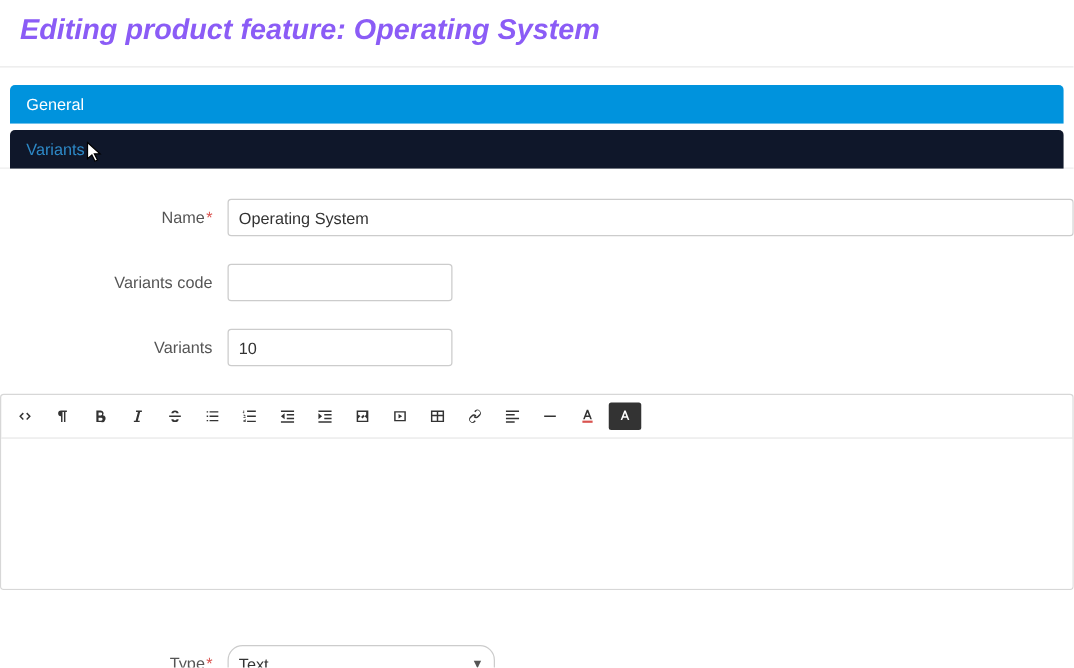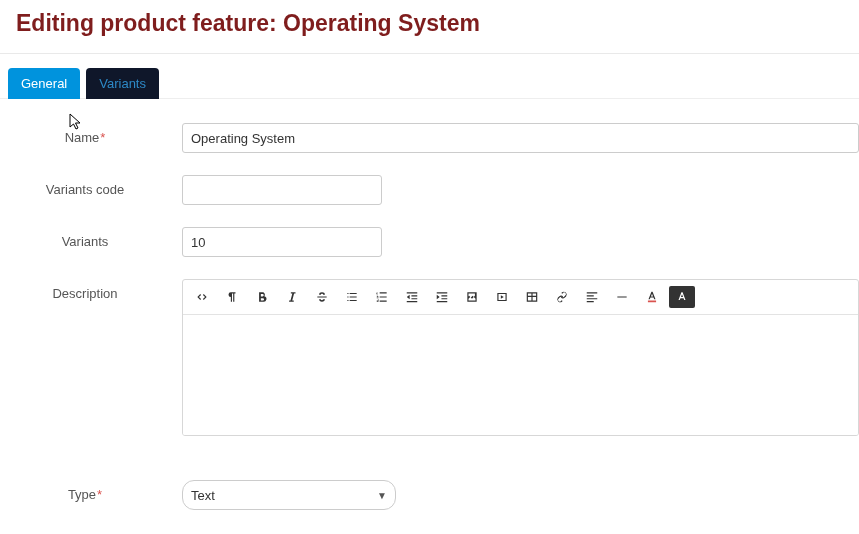--- a/index.html
+++ b/index.html
@@ -1,30 +1,30 @@
 <!DOCTYPE html>
 <html><head>
   <meta charset="utf-8">
   <style>
     * { box-sizing: border-box; margin: 0; padding: 0; }
     body { font-family: Arial, Helvetica, sans-serif; width: 859px; height: 534px; overflow: hidden; background: #fff; color: #333; }
     .header { padding: 10px 16px 16px; border-bottom: 1px solid #e9e9e9; }
-    .page-title { font-size: 23px; font-weight: bold; color: #7f1d1d; }
-    .tabs-row { padding: 14px 8px 0; display: flex; gap: 6px; border-bottom: 1px solid #eee; }
+    .page-title { font-size: 23px; font-weight: bold; color: #8b5cf6; font-style: italic; }
+    .tabs-row { padding: 14px 8px 0; display: flex; gap: 6px; border-bottom: 1px solid #eee; flex-direction: column; }
     .tab { padding: 7px 12px; font-size: 13px; border-radius: 4px 4px 0 0; cursor: pointer; border: 1px solid transparent; margin-bottom: -1px; }
     .tab-active { background: #0093dd; color: #fff; }
     .tab-inactive { background: #0f172a; color: #2d89c7; }
     .form-area { padding-top: 24px; }
     .form-row { display: flex; align-items: flex-start; margin-bottom: 22px; }
-    .form-label { width: 182px; text-align: center; padding-right: 12px; font-size: 13px; color: #555; padding-top: 7px; }
+    .form-label { width: 182px; text-align: right; padding-right: 12px; font-size: 13px; color: #555; padding-top: 7px; }
     .req { color: #d9534f; margin-left: 1px; }
     .form-control { flex: 1; }
     .text-input { height: 30px; border: 1px solid #ccc; border-radius: 3px; padding: 0 8px; font-size: 13px; color: #333; background: #fff; }
     .w-full { width: 100%; }
-    .w-sm { width: 200px; }
+    .w-sm { width: 180px; }
     .editor-wrap { border: 1px solid #d7d7d7; border-radius: 3px; overflow: hidden; }
     .editor-toolbar { display: flex; align-items: center; padding: 6px 6px; gap: 4px; border-bottom: 1px solid #e3e3e3; }
     .tb-btn { width: 26px; height: 22px; display: flex; align-items: center; justify-content: center; color: #333; cursor: pointer; border-radius: 2px; }
     .tb-btn svg { width: 14px; height: 14px; fill: #333; }
     .tb-btn.invert { background: #333; }
     .tb-btn.invert svg { fill: #fff; }
     .editor-body { height: 120px; background: #fff; }
     .select { height: 30px; border: 1px solid #ccc; border-radius: 12px; background: #fff; font-size: 13px; padding: 0 8px; width: 214px; display: flex; align-items: center; justify-content: space-between; cursor: pointer; }
     .select-caret { font-size: 10px; color: #555; }
     .cursor { position: absolute; left: 69px; top: 113px; pointer-events: none; }
@@ -58,21 +58,20 @@
   </div>
 
   <div class="form-row">
     <div class="form-label">Variants</div>
     <div class="form-control">
       <input class="text-input w-sm" type="text" value="10" style="">
     </div>
   </div>
 
   <div class="form-row">
-    <div class="form-label">Description</div>
     <div class="form-control">
       <div class="editor-wrap">
         <div class="editor-toolbar">
           <div class="tb-btn">
               <svg viewBox="0 0 24 24">
                 <path d="M9 7l-5 5 5 5 1.4-1.4L6.8 12l3.6-3.6L9 7zm6 0l-1.4 1.4L17.2 12l-3.6 3.6L15 17l5-5-5-5z"></path>
               </svg>
             </div>
           <div class="tb-btn">
               <svg viewBox="0 0 24 24">

